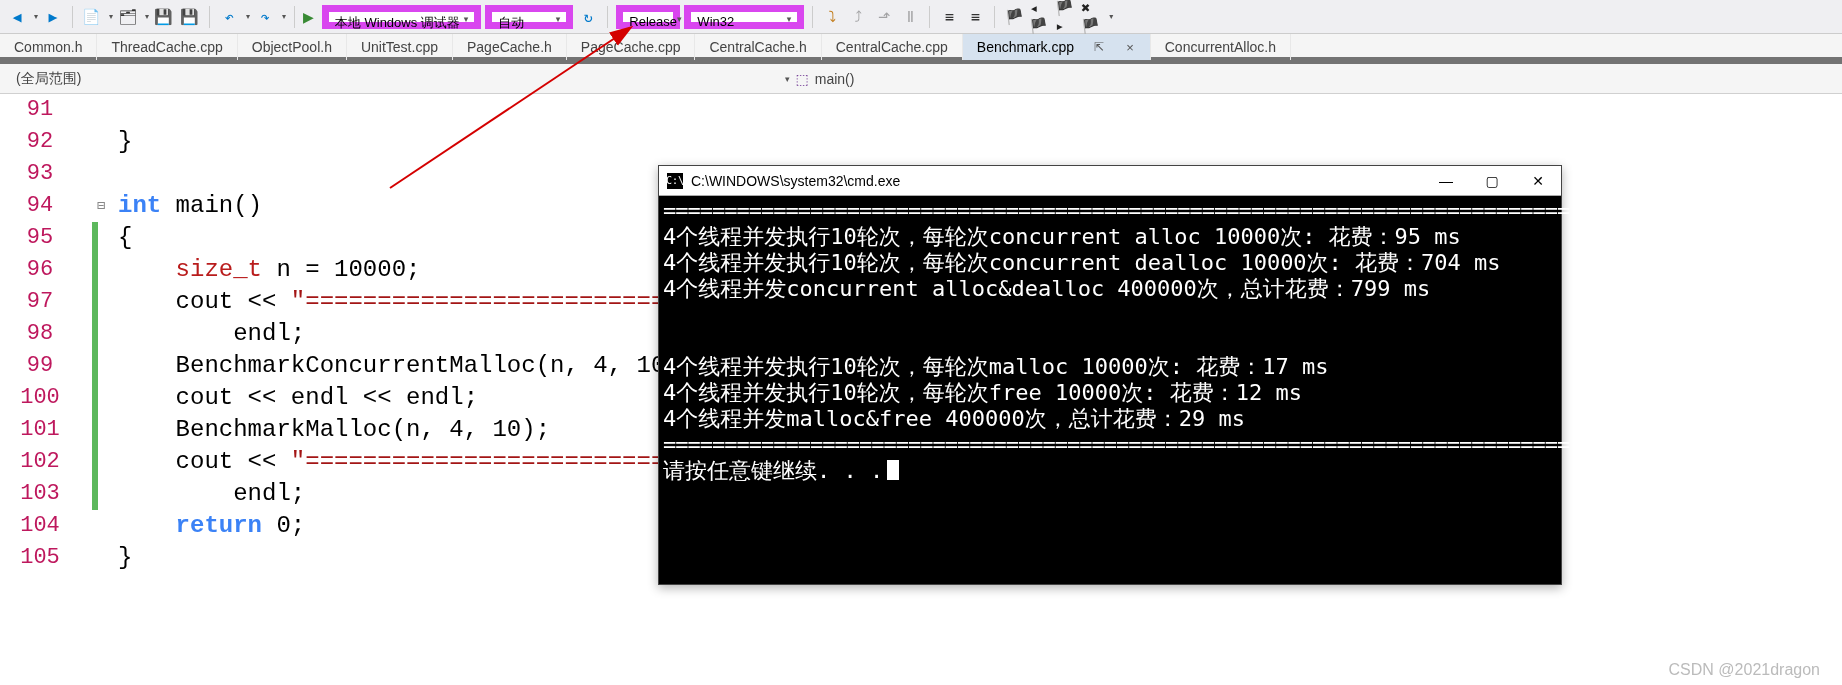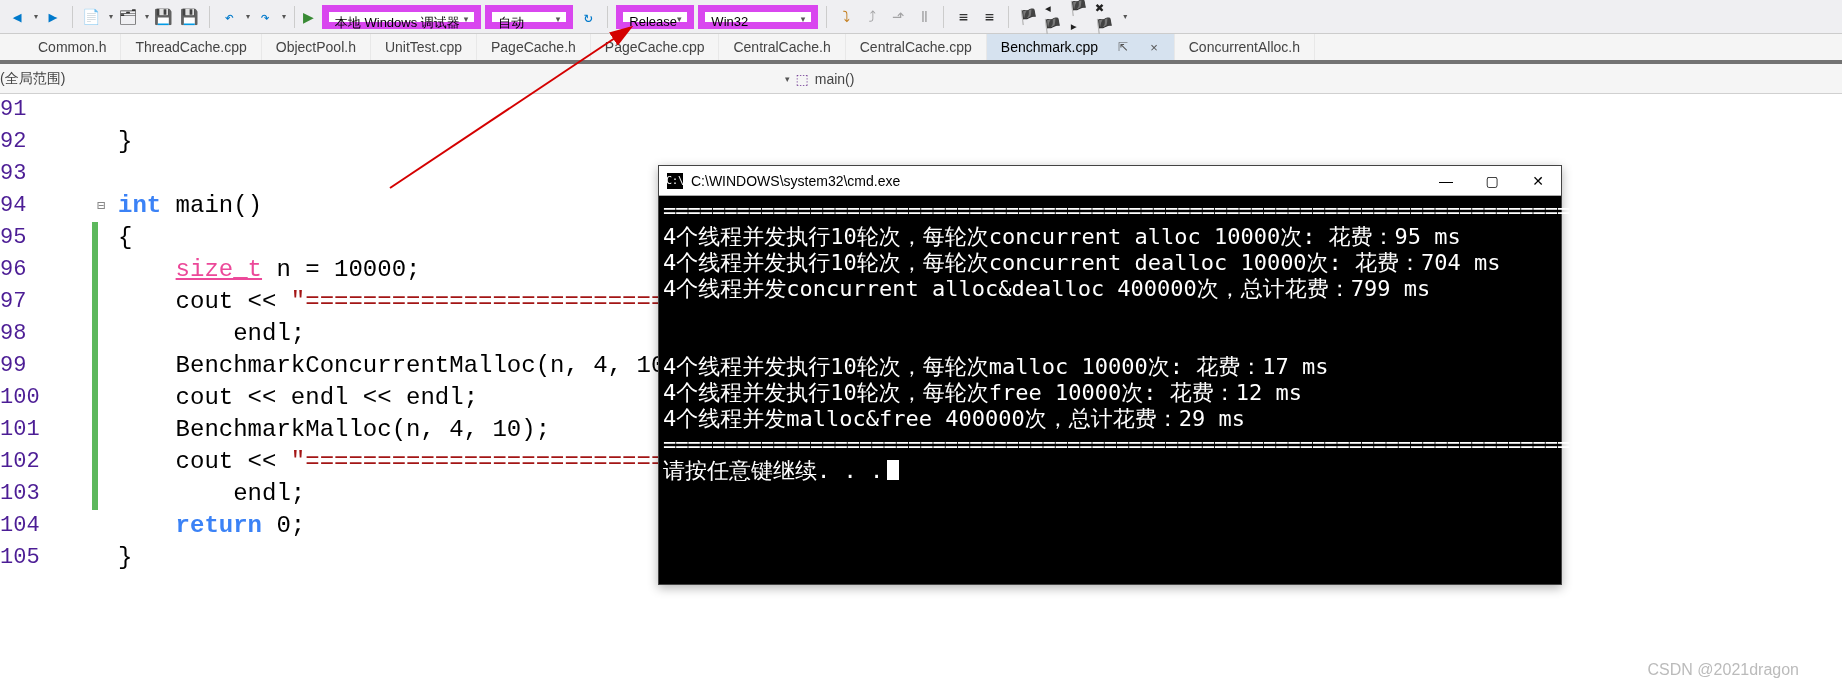--- a/index.html
+++ b/index.html
@@ -11,60 +11,60 @@
   .tb-btn { display:inline-flex; align-items:center; justify-content:center; width:22px; height:22px; border-radius:2px; cursor:pointer; }
   .tb-dd { display:inline-flex; align-items:flex-start; padding:2px 6px; border:7px solid #d946ef; background:#fff; font-size:13px; height:24px; cursor:pointer;}
   .tb-arrow { font-size:9px; color:#555; margin-left:4px;}
   .play { color:#388a34; font-size:14px; margin-right:4px;}
   .small-arrow { font-size:8px; color:#555; margin-left:2px;}
   .icon-glyph { font-family: "Segoe MDL2 Assets","Consolas",monospace; font-size:15px; color:#333;}
   .icon-blue { color:#0079cb;}
   .icon-dark { color:#222;}
 
   
-  .filetabs { height: 30px; background:#f5f5f5; border-bottom:4px solid #737373; display:flex; align-items:center; font-size:14px;padding-left:24px;}
+  .filetabs { height: 30px; background:#f5f5f5; border-bottom:7px solid #737373; display:flex; align-items:flex-start; font-size:14px;}
   .filetab { padding:5px 14px; color:#444; cursor:pointer; border-right:1px solid #e8e8e8;}
   .filetab.active { background:#d6e2ef; color:#000; display:flex; align-items:center; gap:20px;}
   .pin { color:#555; font-size:12px;}
   .close-x { color:#555; font-size:13px; padding:0 2px; cursor:pointer;}
 
   
   .scopebar { height:30px; background:#f5f5f5; border-bottom:1px solid #d0d0d0; display:flex; align-items:center; font-size:14px;}
-  .scope-left { width:785px; color:#444;}
+  .scope-left { width:785px; padding-left:16px; color:#444;}
   .scope-right { display:flex; align-items:center; gap:6px; color:#444;}
   .scope-icon { color:#6a2f8e; font-size:14px;}
   .scope-dd { color:#555; font-size:9px; margin-right:6px;}
 
   
   .editor { position:absolute; left:0; right:0; top:94px; bottom:0; background:#fff; font-family: Consolas, "Courier New", monospace; font-size:24px; line-height:32px;}
   .codeline { position:relative; height:32px; display:flex;}
-  .ln { width:92px; text-align:left; padding-right:12px; color:#4c1d95; font-size:22px;}
+  .ln { width:92px; text-align:center; padding-right:12px; color:#be185d; font-size:22px;}
   .modbar { width:6px; background:#5cb85c; margin-right:2px;}
   .modbar.empty { background:transparent;}
   .fold { position:absolute; left:95px; width:12px; text-align:center; color:#888; font-size:14px; cursor:pointer;}
   .code { padding-left:18px; white-space:pre;}
   .kw { color:#3b82f6;font-weight:bold;}
-  .type { color:#ec4899;text-decoration:underline;}
+  .type { color:#b91c1c;}
   .str { color:#a31515;}
 
   
   .console { position:absolute; left:658px; top:165px; width:904px; height:420px; background:#000; color:#fff; font-family: "SimSun","Consolas",monospace; font-size:22px; line-height:26px; border:1px solid #444; box-shadow:0 3px 10px rgba(0,0,0,.3);}
   .titlebar { height:30px; background:#fff; color:#000; display:flex; align-items:center; justify-content:space-between; border-bottom:1px solid #aaa; font-family:"Segoe UI",sans-serif; font-size:14px;}
   .tb-left { display:flex; align-items:center; gap:8px; padding-left:8px;}
   .cmd-icon { width:16px; height:16px; background:#000; color:#fff; font-size:10px; display:flex; align-items:center; justify-content:center; font-family:Consolas,monospace;}
   .winbtns { display:flex;}
   .winbtn { width:46px; height:30px; display:flex; align-items:center; justify-content:center; cursor:pointer;}
   .console-body { padding:2px 4px;}
   .rule { letter-spacing:-1px;}
   .cursor { display:inline-block; width:12px; height:20px; background:#fff; margin-left:4px; vertical-align:-2px;}
 
   
   .arrow-svg { position:absolute; left:380px; top:18px; pointer-events:none;}
 
-  .watermark { position:absolute; right:43px; bottom:6px; font-size:16px; color:#bbb; font-family:"Segoe UI",sans-serif;}
+  .watermark { position:absolute; right:22px; bottom:6px; font-size:16px; color:#bbb; font-family:"Segoe UI",sans-serif;}
 </style>
 </head>
 <body>
 
 <div class="toolbar">
   <span class="tb-btn icon-glyph icon-blue">◀</span>
     <span class="small-arrow">▾</span>
   <span class="tb-btn icon-glyph icon-blue">▶</span>
   <div class="tb-divider"></div>
   <span class="tb-btn icon-glyph">📄</span>
@@ -83,21 +83,21 @@
   <span class="tb-dd">
       <span>本地 Windows 调试器</span>
       <span class="tb-arrow">▾</span>
     </span>
   <span class="tb-dd" style="width:88px">
       <span>自动</span>
       <span class="tb-arrow" style="margin-left:auto">▾</span>
     </span>
   <span class="tb-btn icon-glyph icon-blue">↻</span>
   <div class="tb-divider"></div>
-  <span class="tb-dd" style="width:78px">
+  <span class="tb-dd" style="width:64px">
       <span>Release</span>
       <span class="tb-arrow" style="margin-left:auto">▾</span>
     </span>
   <span class="tb-dd" style="width:120px">
       <span>Win32</span>
       <span class="tb-arrow" style="margin-left:auto">▾</span>
     </span>
   <div class="tb-divider"></div>
   <span class="tb-btn icon-glyph" style="color:#c27c1b">⤵</span>
   <span class="tb-btn icon-glyph" style="opacity:.4">⤴</span>

